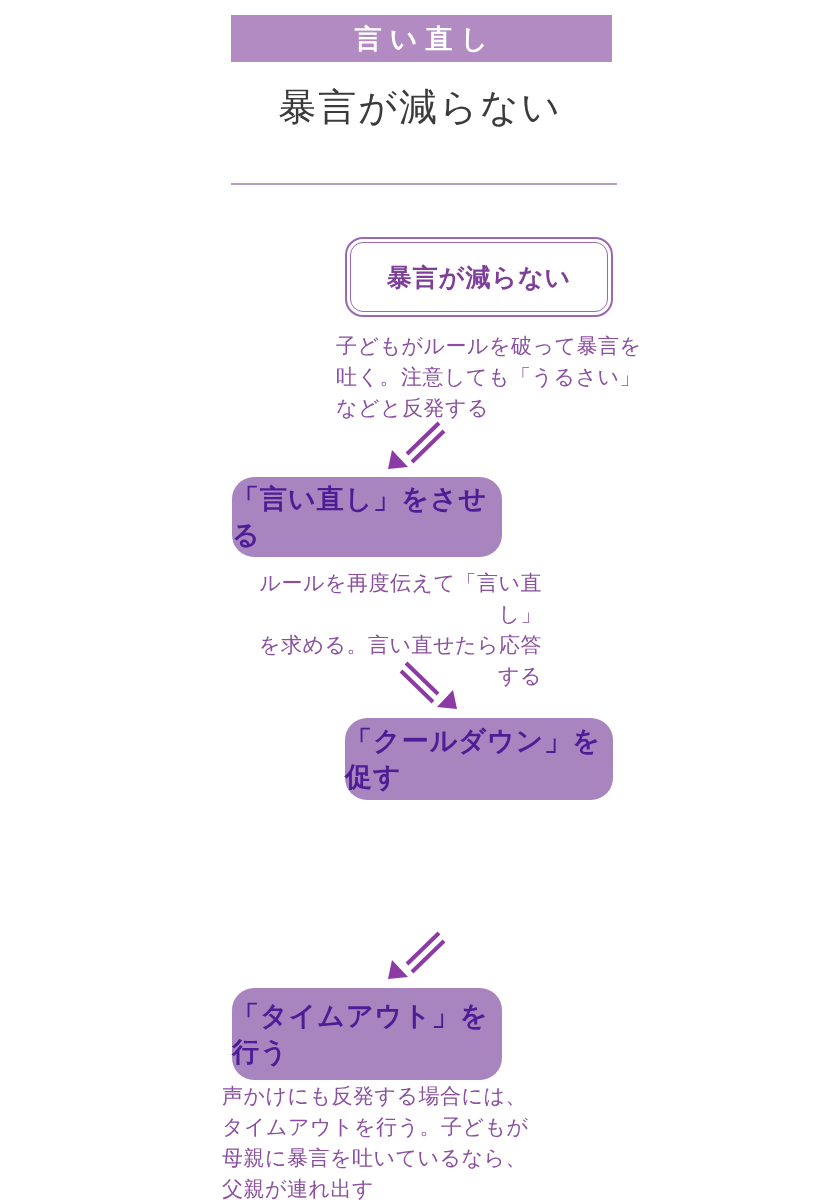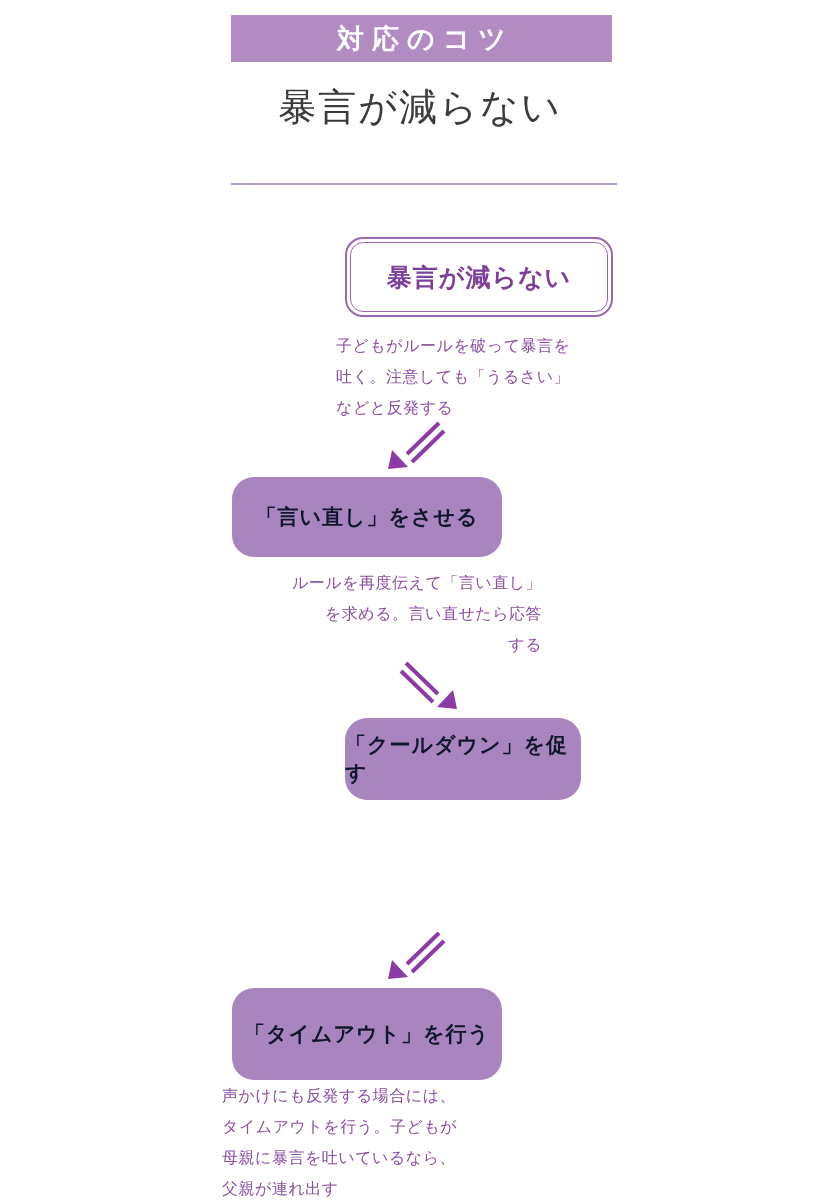--- a/index.html
+++ b/index.html
@@ -40,46 +40,46 @@
   .start-box-inner{
     width:100%;height:100%;box-sizing:border-box;
     border:1px solid #9a68b2;border-radius:13px;
     display:flex;align-items:center;justify-content:center;
     color:#7d3f98;font-size:25px;font-weight:bold;letter-spacing:1px;
   }
   .step-box{
     position:absolute;
     background:#a985bf;border-radius:22px;
     display:flex;align-items:center;justify-content:center;
-    color:#0f172a;font-size:21px;font-weight:bold;letter-spacing:1px;
+    color:#4c1d95;font-size:27px;font-weight:bold;letter-spacing:1px;
   }
   .box-redo   {left:232px;top:477px;width:270px;height:80px;}
-  .box-cool   {left:345px;top:718px;width:236px;height:82px;}
+  .box-cool   {left:345px;top:718px;width:268px;height:82px;}
   .box-timeout{left:232px;top:988px;width:270px;height:92px;}
   .desc{
     position:absolute;
-    color:#8a4fa0;font-size:16px;line-height:31px;
+    color:#8a4fa0;font-size:21px;line-height:31px;
     white-space:pre-line;letter-spacing:0.5px;
   }
   .desc-start  {left:336px;top:330px;width:310px;}
   .desc-redo   {left:222px;top:567px;width:320px;text-align:right;}
   .desc-cool   {left:340px;top:815px;width:310px;}
   .desc-timeout{left:222px;top:1080px;width:320px;}
   .arrow{position:absolute;width:64px;height:56px;}
   .arrow-1{left:383px;top:418px;}
   .arrow-2{left:398px;top:658px;}
   .arrow-3{left:383px;top:928px;}
 </style>
 </head>
 <body>
 
 <div class="canvas">
 
   <div class="banner">
-    <span class="banner-label">対応のコツ</span>
+    <span class="banner-label">言い直し</span>
   </div>
 
   <div class="page-title">
     <div>暴言が減らない</div>
   </div>
 
   <div class="divider"></div>
 
   <div class="start-box">
     <div class="start-box-inner">暴言が減らない</div>

